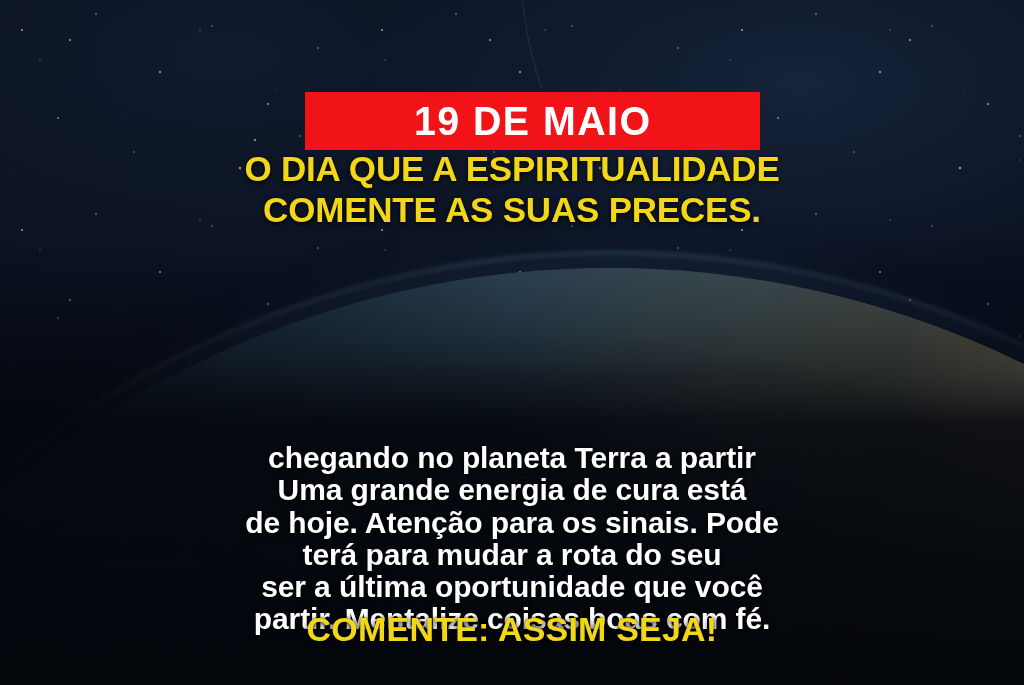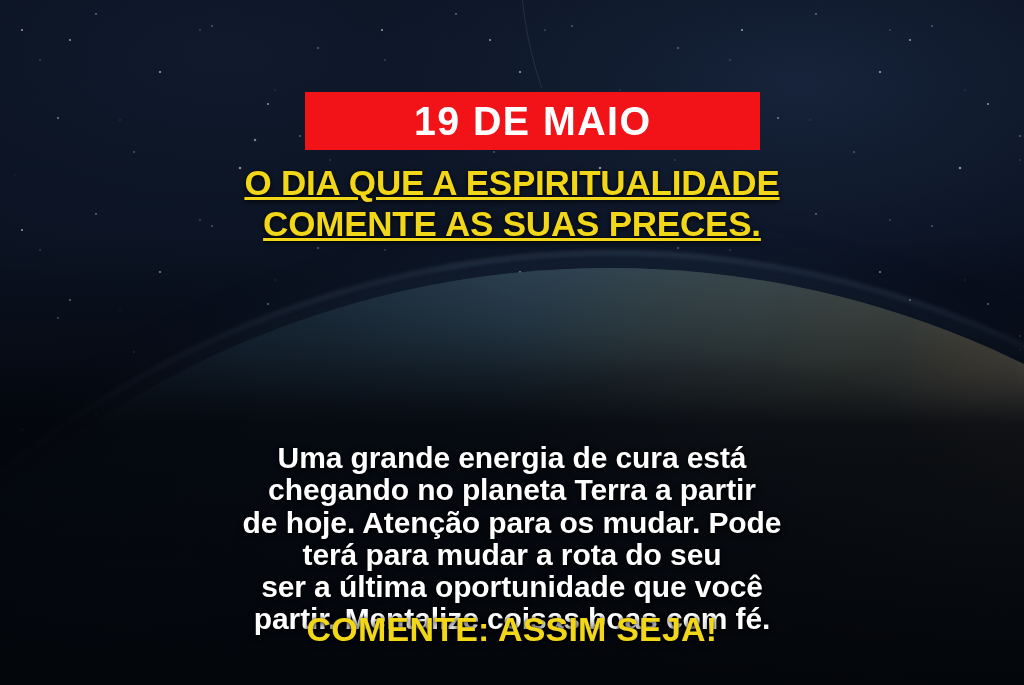--- a/index.html
+++ b/index.html
@@ -191,29 +191,28 @@
     font-weight:bold;
     letter-spacing:1.5px;
     line-height:1;
     white-space:nowrap;
     font-stretch:condensed;
     transform:scaleX(.96);
   }
 
   .headline{
     position:absolute;
-    left:0;right:0;top:163px;
+    left:0;right:0;top:149px;
     text-align:center;
     color:#F2D618;
     font-size:35px;
     font-weight:bold;
     line-height:1.16;
     letter-spacing:-0.2px;
     text-shadow:0 2px 5px rgba(0,0,0,.75), 0 0 2px rgba(0,0,0,.6);
-    text-decoration:underline;
   }
   .headline .hl-line{display:block;white-space:nowrap;}
 
   .body-copy{
     position:absolute;
     left:0;right:0;top:442px;
     text-align:center;
     color:#FFFFFF;
     font-size:30px;
     font-weight:bold;
@@ -266,23 +265,23 @@
     <div class="date-banner">
       <span class="date-text">19 DE MAIO</span>
     </div>
 
     <div class="headline">
       <span class="hl-line">O DIA QUE A ESPIRITUALIDADE</span>
       <span class="hl-line">COMENTE AS SUAS PRECES.</span>
     </div>
 
     <div class="body-copy">
+      <span class="bc-line">chegando no planeta Terra a partir</span>
       <span class="bc-line">Uma grande energia de cura está</span>
-      <span class="bc-line">chegando no planeta Terra a partir</span>
-      <span class="bc-line">de hoje. Atenção para os mudar. Pode</span>
+      <span class="bc-line">de hoje. Atenção para os sinais. Pode</span>
       <span class="bc-line">terá para mudar a rota do seu</span>
       <span class="bc-line">ser a última oportunidade que você</span>
       <span class="bc-line">partir. Mentalize coisas boas com fé.</span>
     </div>
 
     <div class="cta">
       <span>COMENTE: ASSIM SEJA!</span>
     </div>
 
   </div>

